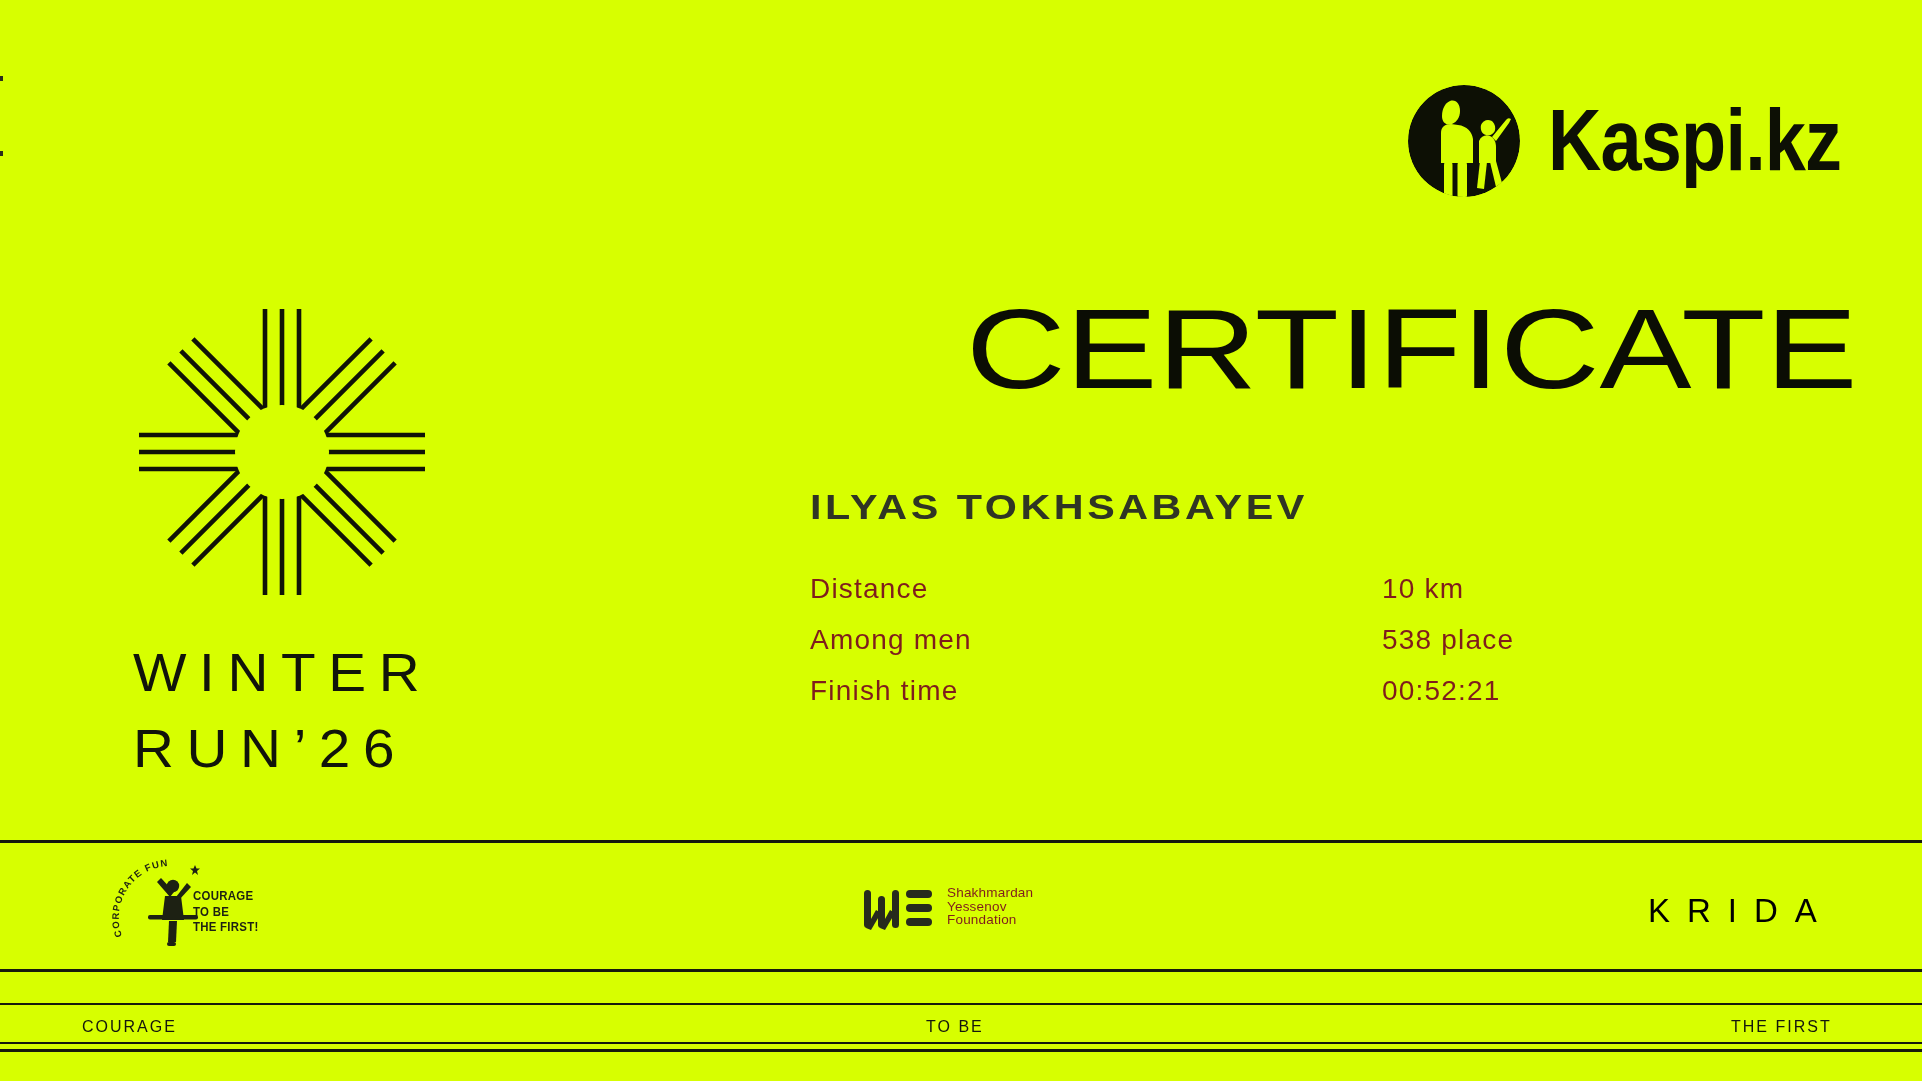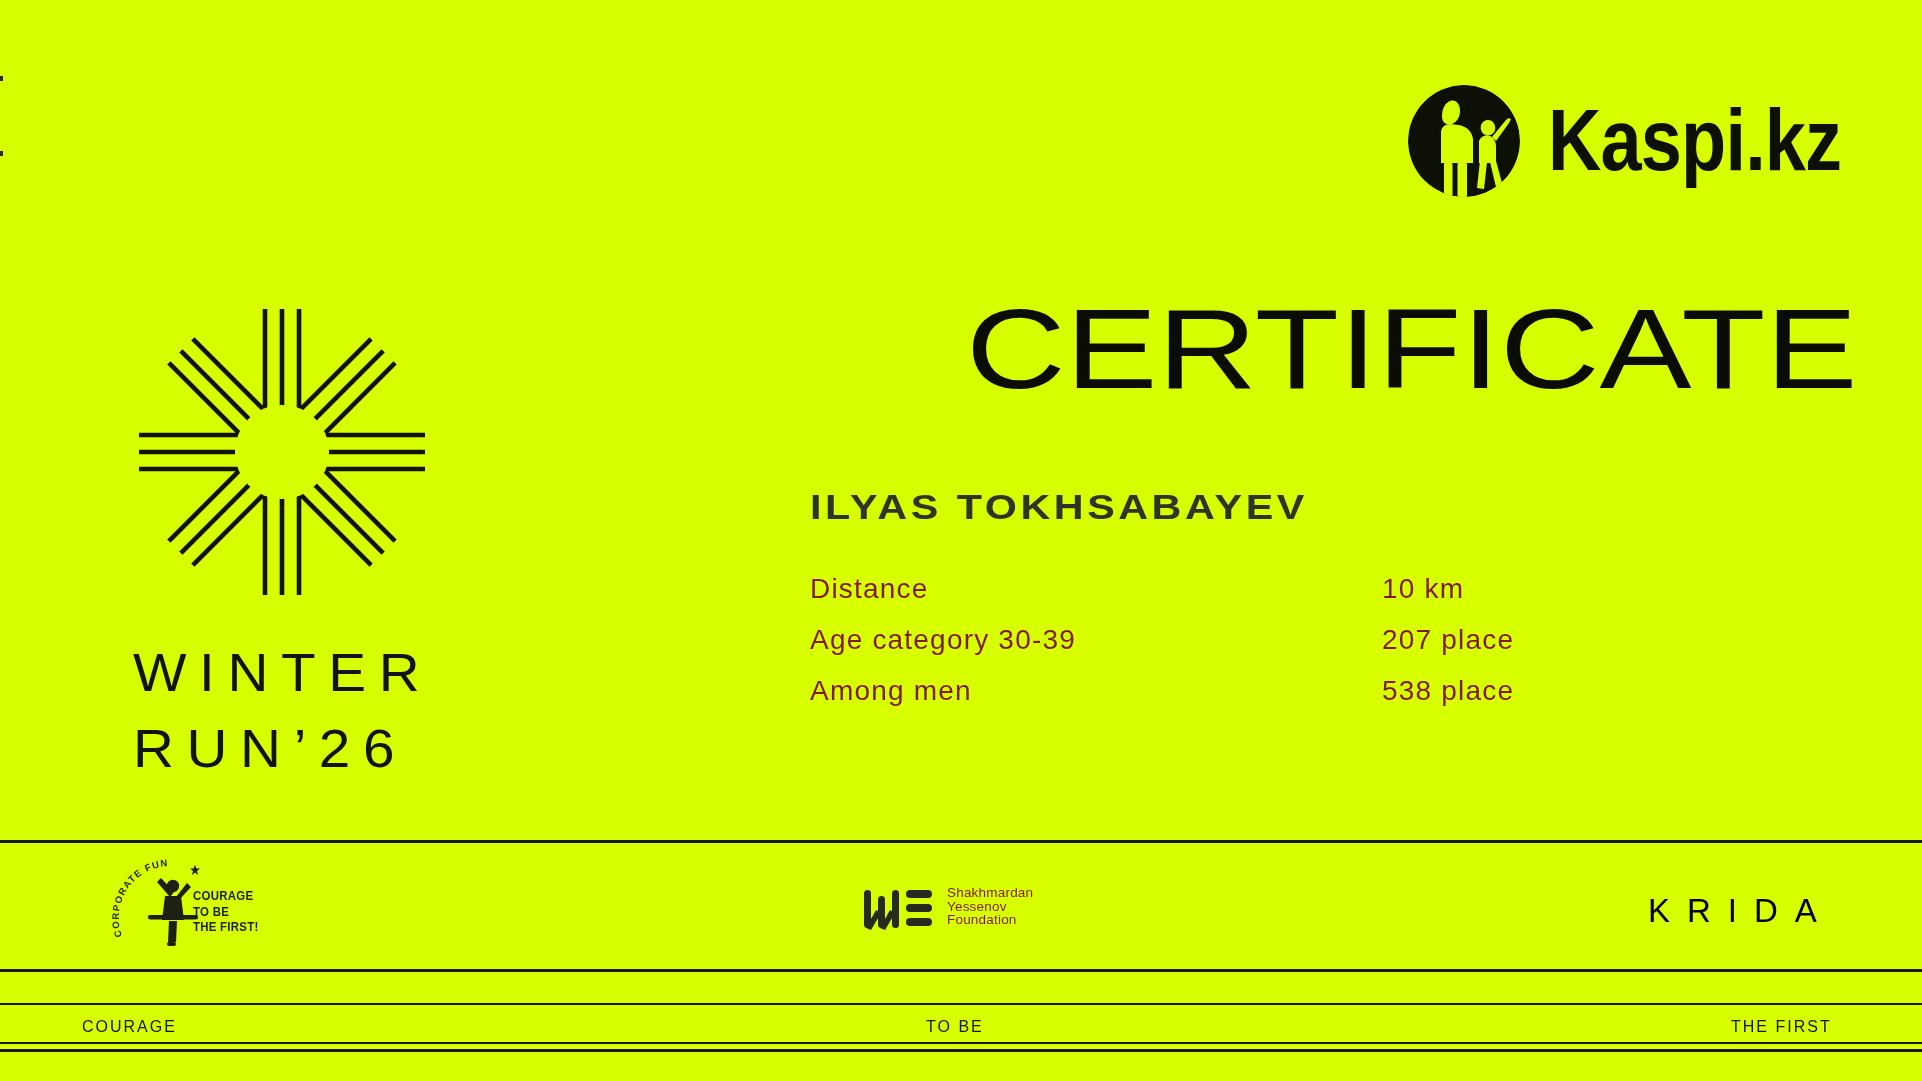--- a/index.html
+++ b/index.html
@@ -121,26 +121,26 @@
   <div class="cert-title nowrap">CERTIFICATE</div>
 
   <div class="recipient nowrap">ILYAS TOKHSABAYEV</div>
 
   <div class="rows">
     <div class="row">
       <span class="row-label">Distance</span>
       <span class="row-value">10 km</span>
     </div>
     <div class="row">
-      <span class="row-label">Age category 30-39</span>
-      <span class="row-value">207 place</span>
+      <span class="row-label">Among men</span>
+      <span class="row-value">538 place</span>
     </div>
     <div class="row">
-      <span class="row-label">Among men</span>
-      <span class="row-value">538 place</span>
+      <span class="row-label">Finish time</span>
+      <span class="row-value">00:52:21</span>
     </div>
   </div>
 
   <svg class="snowflake" viewBox="0 0 292 292" aria-hidden="true">
     <defs>
       <mask id="snowmask">
         <rect width="292" height="292" fill="#fff"></rect>
         <circle cx="146" cy="146" r="47" fill="#000"></circle>
       </mask>
     </defs>

